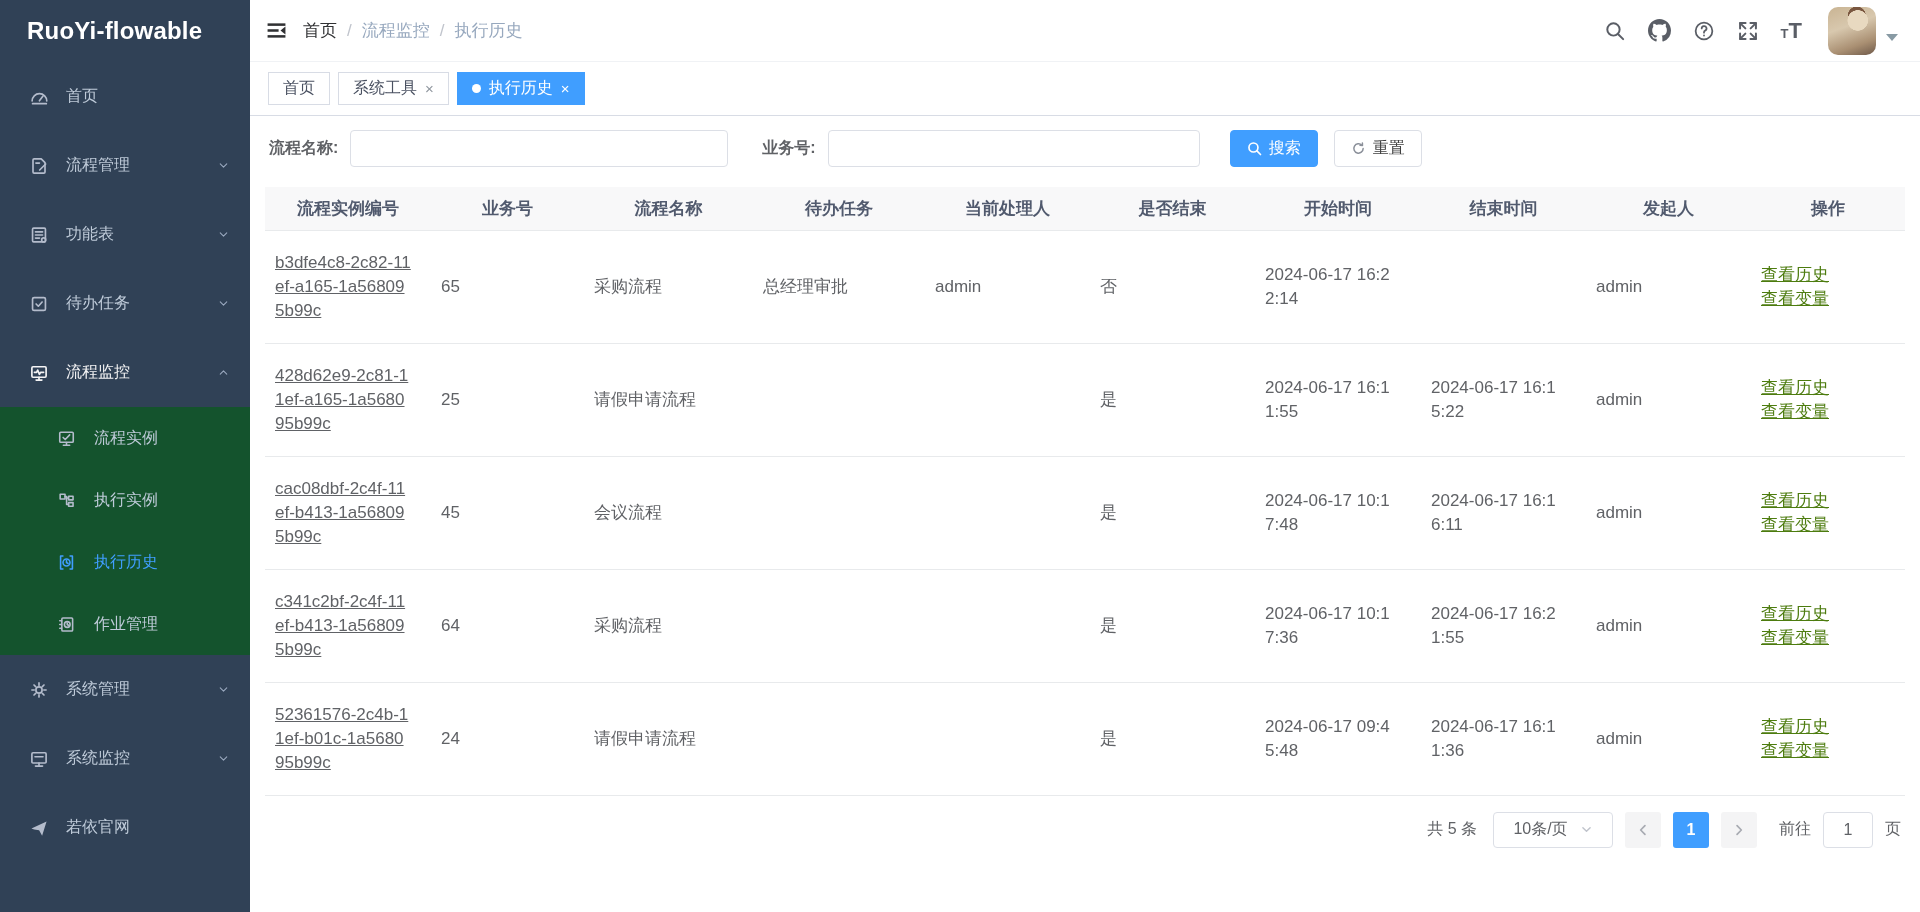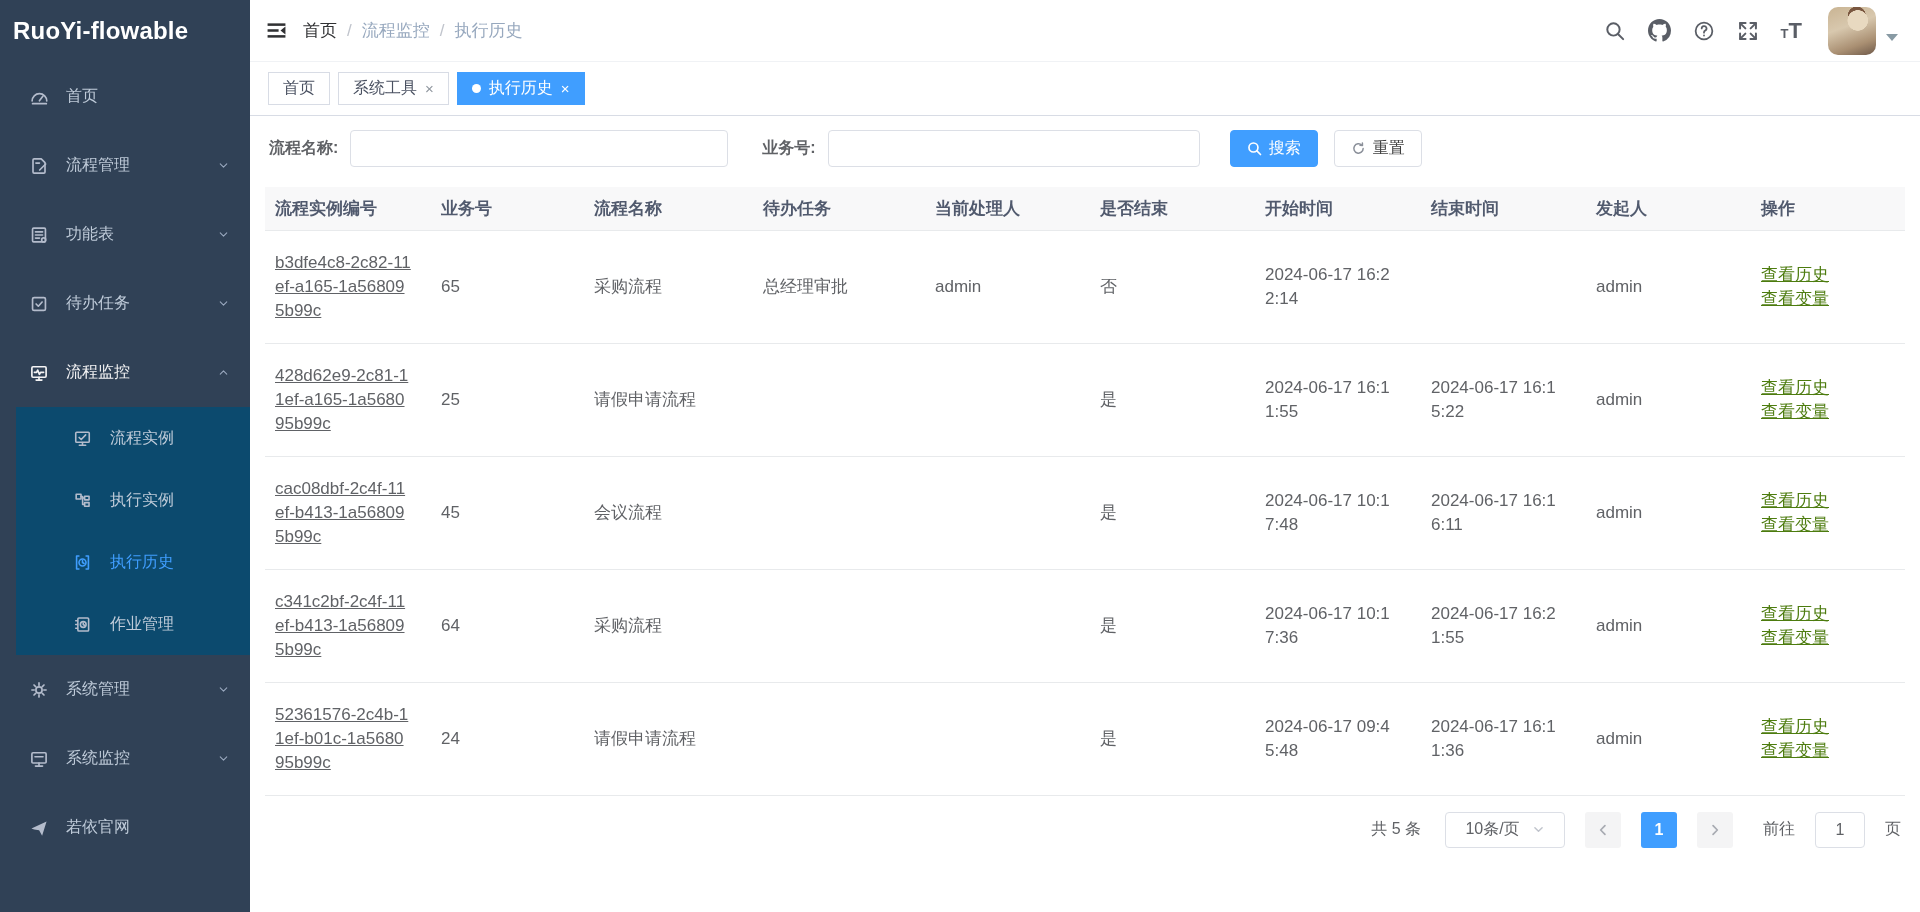--- a/index.html
+++ b/index.html
@@ -2,31 +2,31 @@
 <html><head>
 <meta charset="utf-8">
 <style>
   * { margin:0; padding:0; box-sizing:border-box; }
   html,body { width:1920px; height:912px; overflow:hidden; background:#fff;
     font-family:"Liberation Sans","DejaVu Sans",sans-serif; }
   .page { width:1920px; height:912px; display:flex; }
 
   
   .sidebar { width:250px; height:912px; background:#304156; flex-shrink:0; overflow:hidden; }
-  .logo { height:62px; line-height:62px; padding-left:13px; color:#fff; font-size:24px;
+  .logo { height:62px; line-height:62px; padding-left:27px; color:#fff; font-size:24px;
     font-weight:bold; letter-spacing:0.2px; white-space:nowrap; }
   .menu-item { height:69px; display:flex; align-items:center; padding:0 20px 0 29px;
     font-size:16px; color:#bfcbd9; cursor:pointer; }
   .menu-item .mi-icon { width:22px; margin-right:15px; display:flex; align-items:center; color:#b4bccc; }
   .menu-item .mi-label { flex:1; white-space:nowrap; }
   .menu-item .mi-arrow { color:#9aa9bf; display:flex; transition:transform .2s; }
   .menu-item .mi-arrow.up { transform:rotate(180deg); }
   .menu-item.parent-open { color:#f4f4f5; }
   .menu-item.parent-open .mi-icon { color:#f4f4f5; }
-  .submenu { background:#0c4a6e;margin-left:16px; }
+  .submenu { background:#14532d; }
   .submenu .menu-item { height:62px; padding-left:57px; }
   .submenu .menu-item.active { color:#409eff; }
   .submenu .menu-item.active .mi-icon { color:#409eff; }
 
   
   .main { flex:1; display:flex; flex-direction:column; min-width:0; background:#fff; }
 
   .navbar { height:62px; display:flex; align-items:center; padding:0 22px 0 16px;
     border-bottom:1px solid #f0f2f5; flex-shrink:0; }
   .hamburger { color:#303133; display:flex; margin-right:16px; cursor:pointer; }
@@ -65,29 +65,29 @@
   .sf-label.second { margin-left:34px; }
   .sf-input { width:378px; height:37px; border:1px solid #dcdfe6; border-radius:4px;
     font-size:16px; padding:0 12px; color:#606266; outline:none; }
   .sf-input.narrow { width:372px; }
   .btn { height:37px; display:inline-flex; align-items:center; gap:7px; border-radius:4px;
     font-size:16px; cursor:pointer; padding:0 16px; border:1px solid transparent; }
   .btn-primary { background:#409eff; border-color:#409eff; color:#fff; margin-left:30px; }
   .btn-plain { background:#fff; border-color:#dcdfe6; color:#404040; margin-left:16px; }
 
   table.grid { width:100%; border-collapse:collapse; table-layout:fixed; }
-  .grid th { background:#f8f8f9; height:43px; text-align:left; padding:0 10px; font-size:17px;
+  .grid th { background:#f8f8f9; height:43px; text-align:center; padding:0 10px; font-size:17px;
     color:#515a6e; font-weight:bold; border-bottom:1px solid #e8eaec; white-space:nowrap; overflow:hidden; }
   .grid td { padding:20px 10px; font-size:17px; color:#606266; border-bottom:1px solid #e8eaec;
     line-height:24px; vertical-align:middle; overflow:hidden; }
   .id-wrap  { display:inline-block; max-width:137.4px; word-break:break-all;text-decoration:underline; }
   .time-wrap{ display:inline-block; max-width:128px;  word-break:break-all; }
   .action-link { color:#4d7c0f; text-decoration:underline; margin-right:14px; cursor:pointer; white-space:nowrap; }
 
-  .pagination { display:flex; align-items:center; justify-content:flex-end; gap:20px;
+  .pagination { display:flex; align-items:center; justify-content:flex-end; gap:12px;
     margin:16px 4px 0 0; color:#606266; font-size:16px; }
   .pg-total { margin-right:4px; }
   .pg-size { width:120px; height:36px; border:1px solid #dcdfe6; border-radius:4px; display:flex;
     align-items:center; justify-content:center; gap:12px; color:#606266; cursor:pointer; }
   .pg-size .pg-chevron { color:#c0c4cc; display:flex; }
   .pg-btn { min-width:36px; height:36px; border:none; border-radius:3px; background:#f4f4f5;
     color:#a8abb2; font-size:18px; display:inline-flex; align-items:center; justify-content:center;
     cursor:pointer; font-family:inherit; }
   .pg-btn.page-active { background:#409eff; color:#fff; font-weight:bold; font-size:16px; }
   .pg-goto-label { margin-left:10px; }

